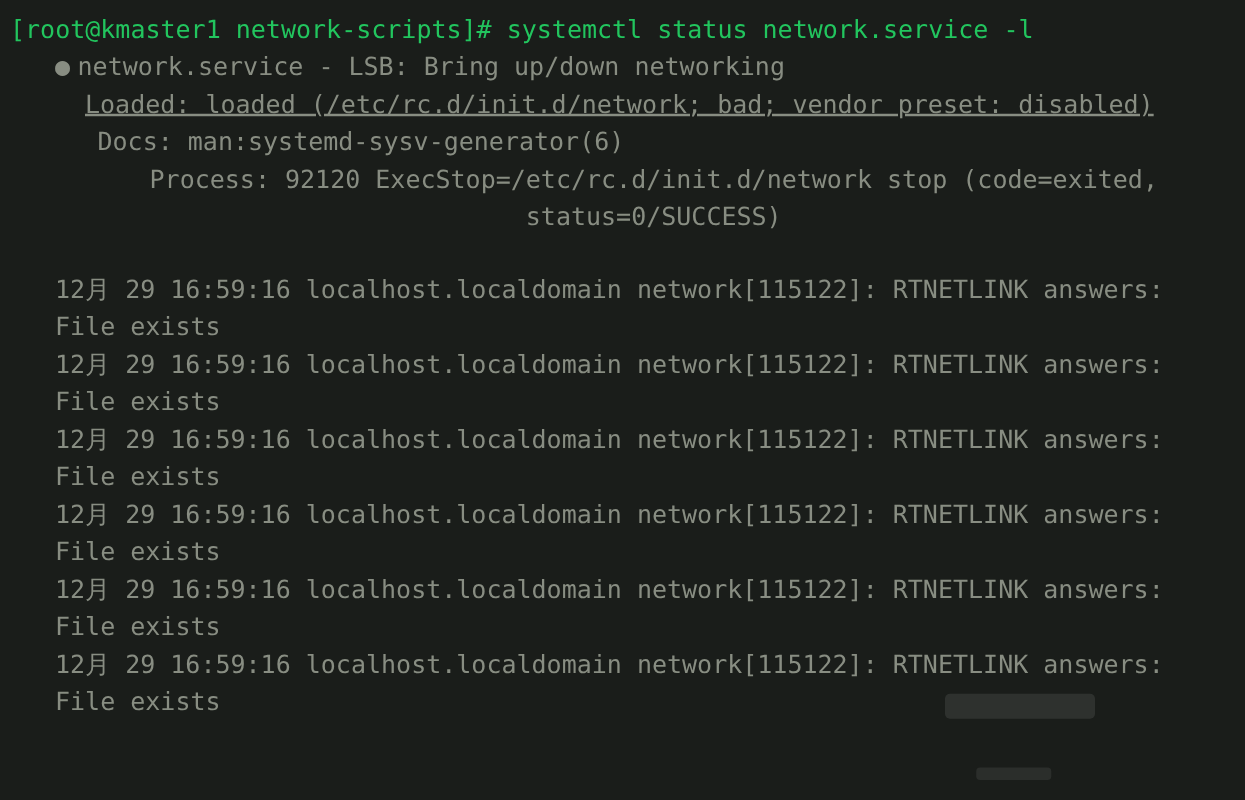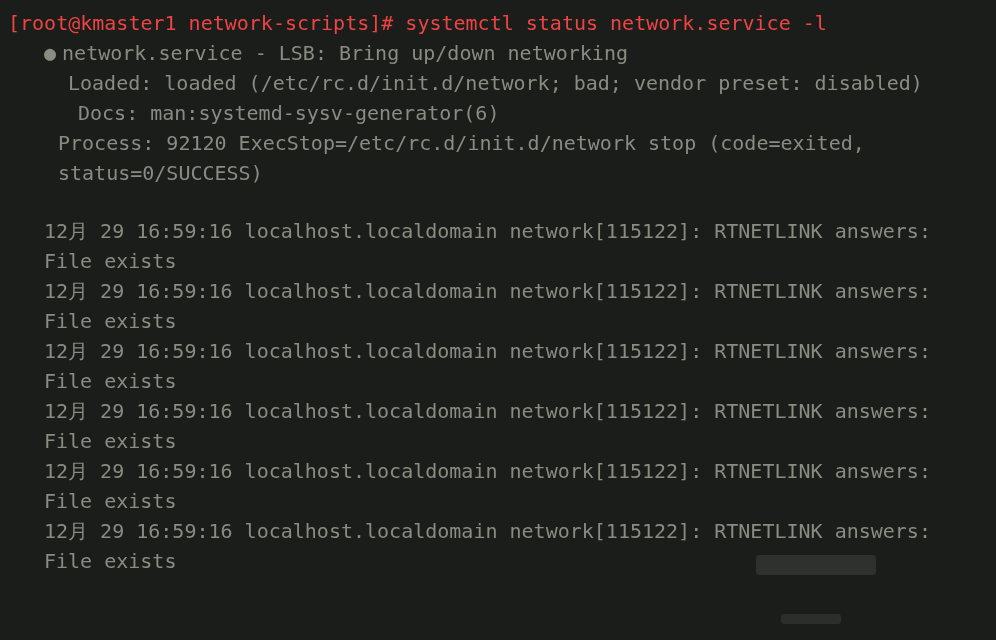--- a/index.html
+++ b/index.html
@@ -12,36 +12,38 @@
       font-family: 'DejaVu Sans Mono', 'Liberation Mono', monospace;
       font-size: 20px;
       line-height: 1.5;
       color: #888d82;
       padding: 8px;
       width: 996px;
       height: 640px;
       overflow: hidden;
     }
     .prompt-line {
-      color: #ef4444;
+      color: #22c55e;
     }
     .bullet {
       color: #888d82;
       display: inline-block;
       margin-right: 6px;
     }
     .log-line {
       word-wrap: break-word;
       margin-left: 36px;
     }
     .indent-1 {
       padding-left: 14px;
+      text-align: center;
     }
     .indent-2 {
       padding-left: 24px;
+      text-decoration: underline;
     }
     .indent-3 {
       padding-left: 34px;
     }
     .spacer {
       height: 28px;
     }
     .watermark {
       position: absolute;
       right: 120px;

